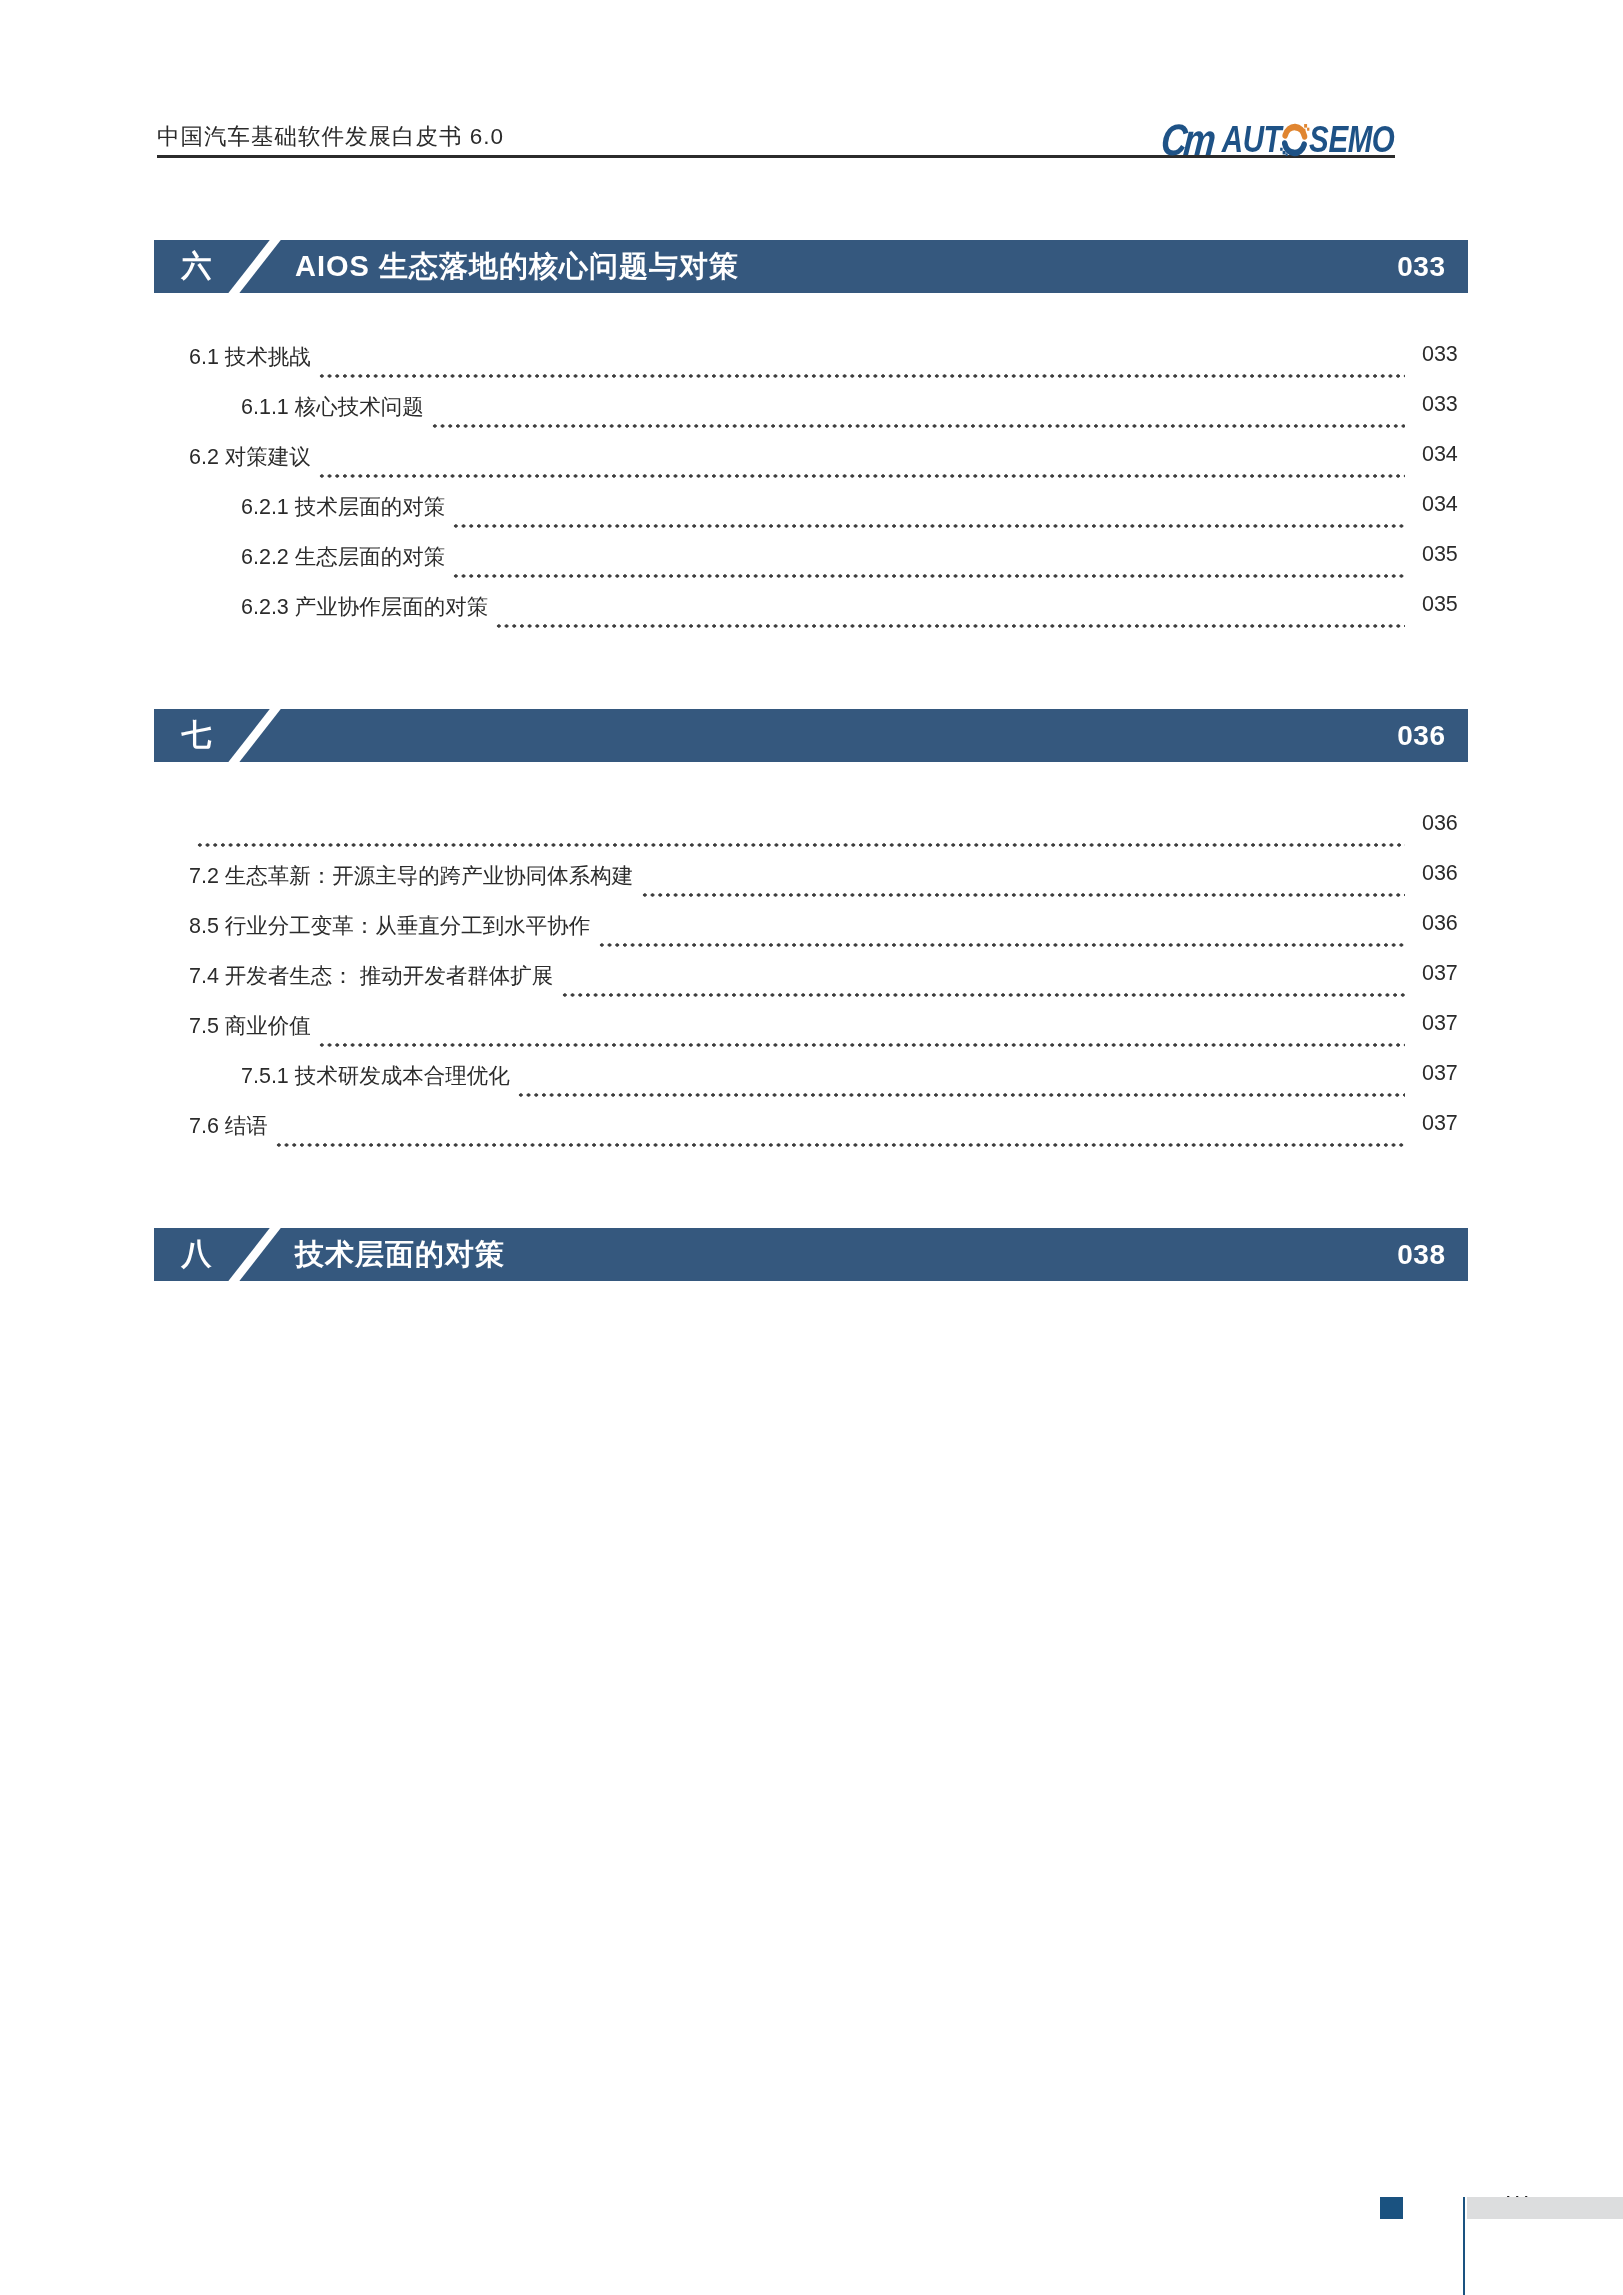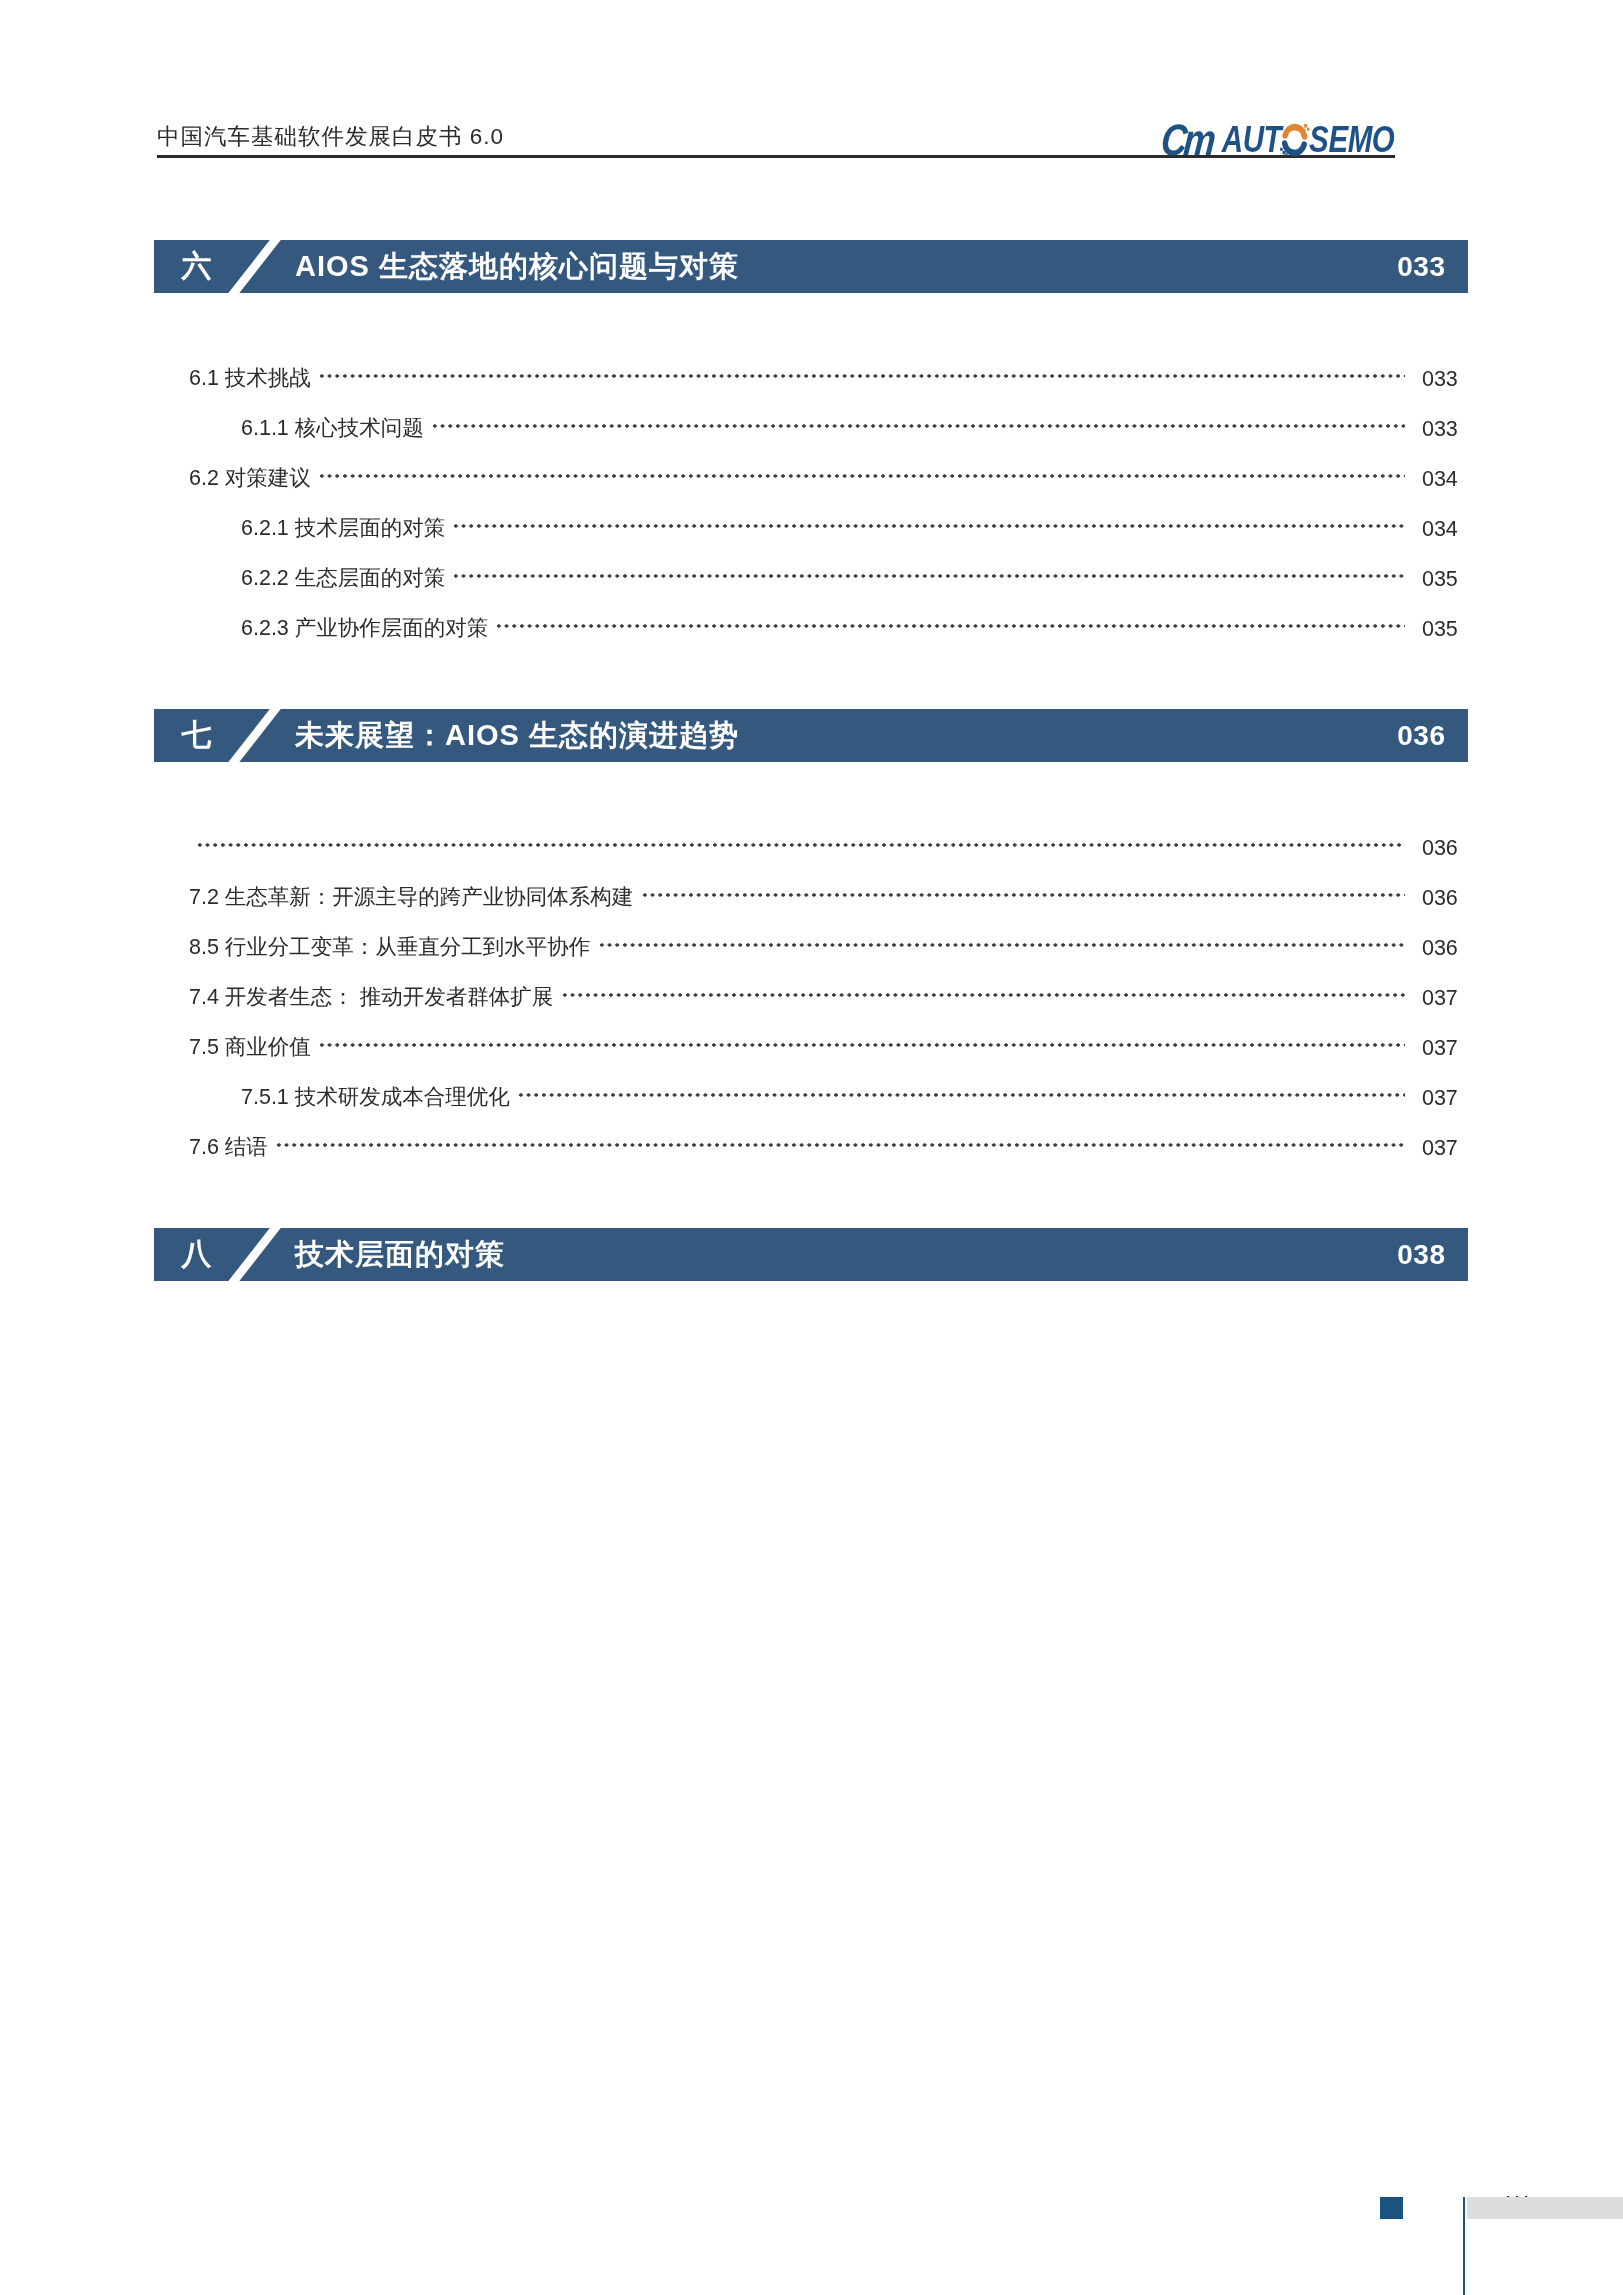--- a/index.html
+++ b/index.html
@@ -75,21 +75,21 @@
     margin-left:56px;font-size:29px;font-weight:700;letter-spacing:1px;
     white-space:nowrap;
   }
   .band-page{
     margin-left:auto;margin-right:22.5px;
     font-size:28px;font-weight:700;letter-spacing:0.5px;
   }
 
   .toc-list{margin-top:49px;}
   .row{
-    display:flex;align-items:flex-end;height:50px;
+    display:flex;align-items:flex-start;height:50px;
     font-size:21.5px;color:var(--text-dark);
   }
   .row.lvl1{padding-left:35px;}
   .row.lvl2{padding-left:87px;}
   .row .label{white-space:nowrap;flex:none;}
   .row .dots{
     flex:1;height:50px;margin:0 2px 0 7.2px;
     background-image:radial-gradient(circle,var(--dot-color) 1.5px,transparent 1.9px);
     background-size:7.7px 4.1px;
     background-repeat:repeat-x;
@@ -184,21 +184,20 @@
 
   <div class="row lvl2">
     <span class="label">6.2.3 产业协作层面的对策</span>
     <span class="dots"></span>
     <span class="page">035</span>
   </div>
 </div>
   <div class="band">
     <span class="band-num">七</span>
     <span class="band-slash"></span>
-    <span class="band-title">未来展望：AIOS 生态的演进趋势</span>
     <span class="band-page">036</span>
   </div>
 <div class="toc-list">
   <div class="row lvl1">
     <span class="dots"></span>
     <span class="page">036</span>
   </div>
 
   <div class="row lvl1">
     <span class="label">7.2 生态革新：开源主导的跨产业协同体系构建</span>

